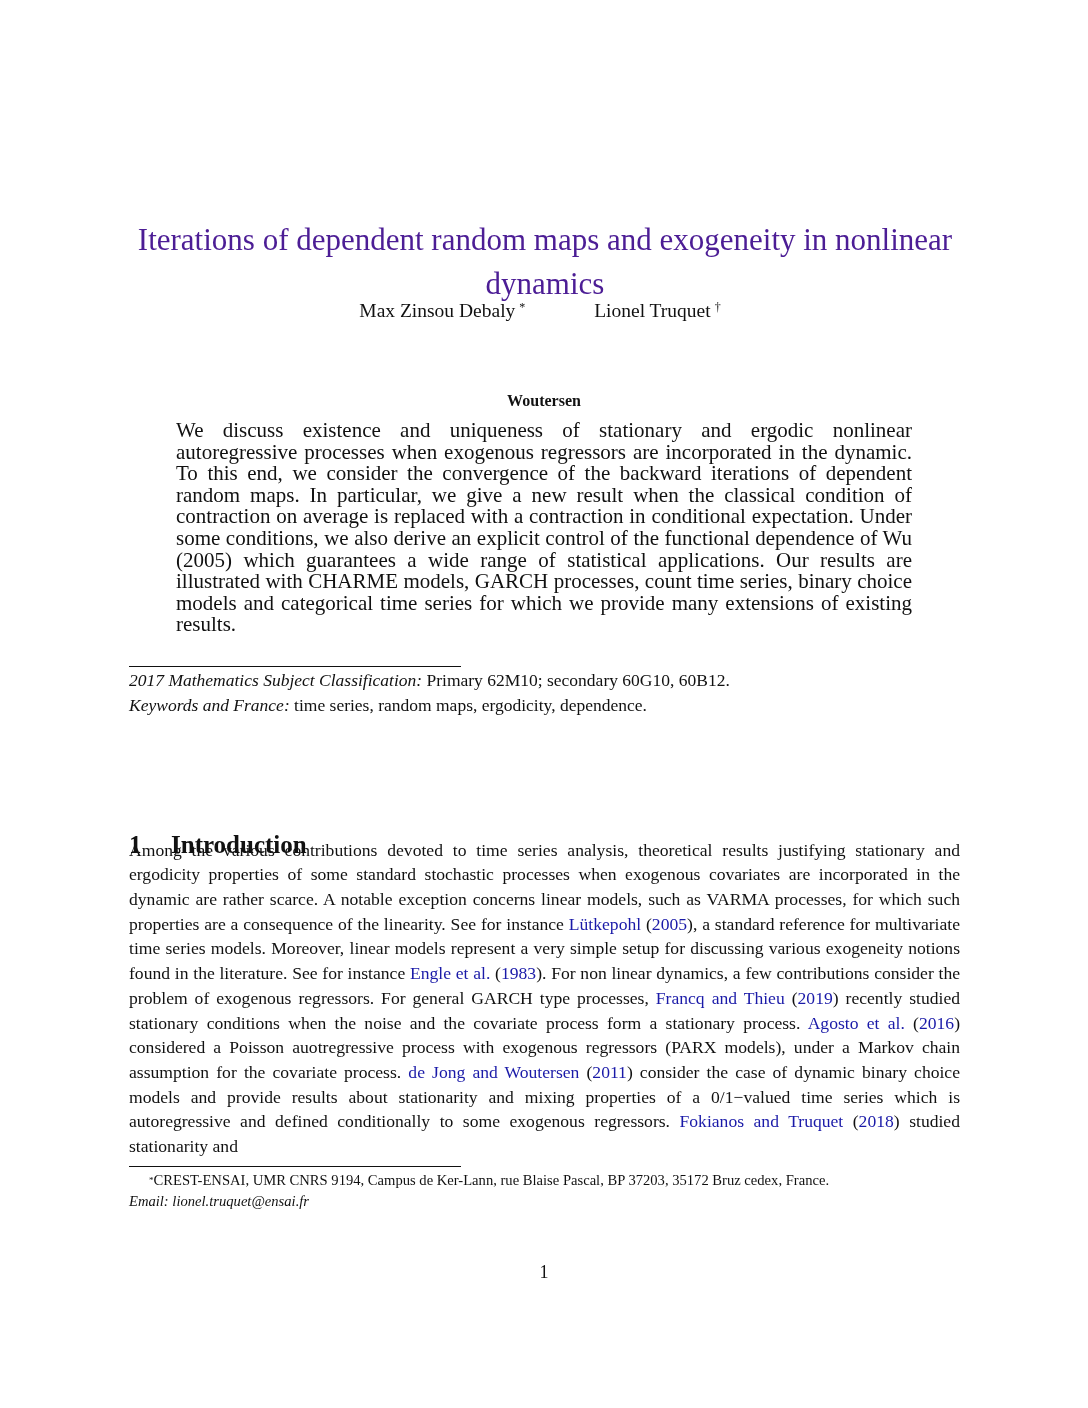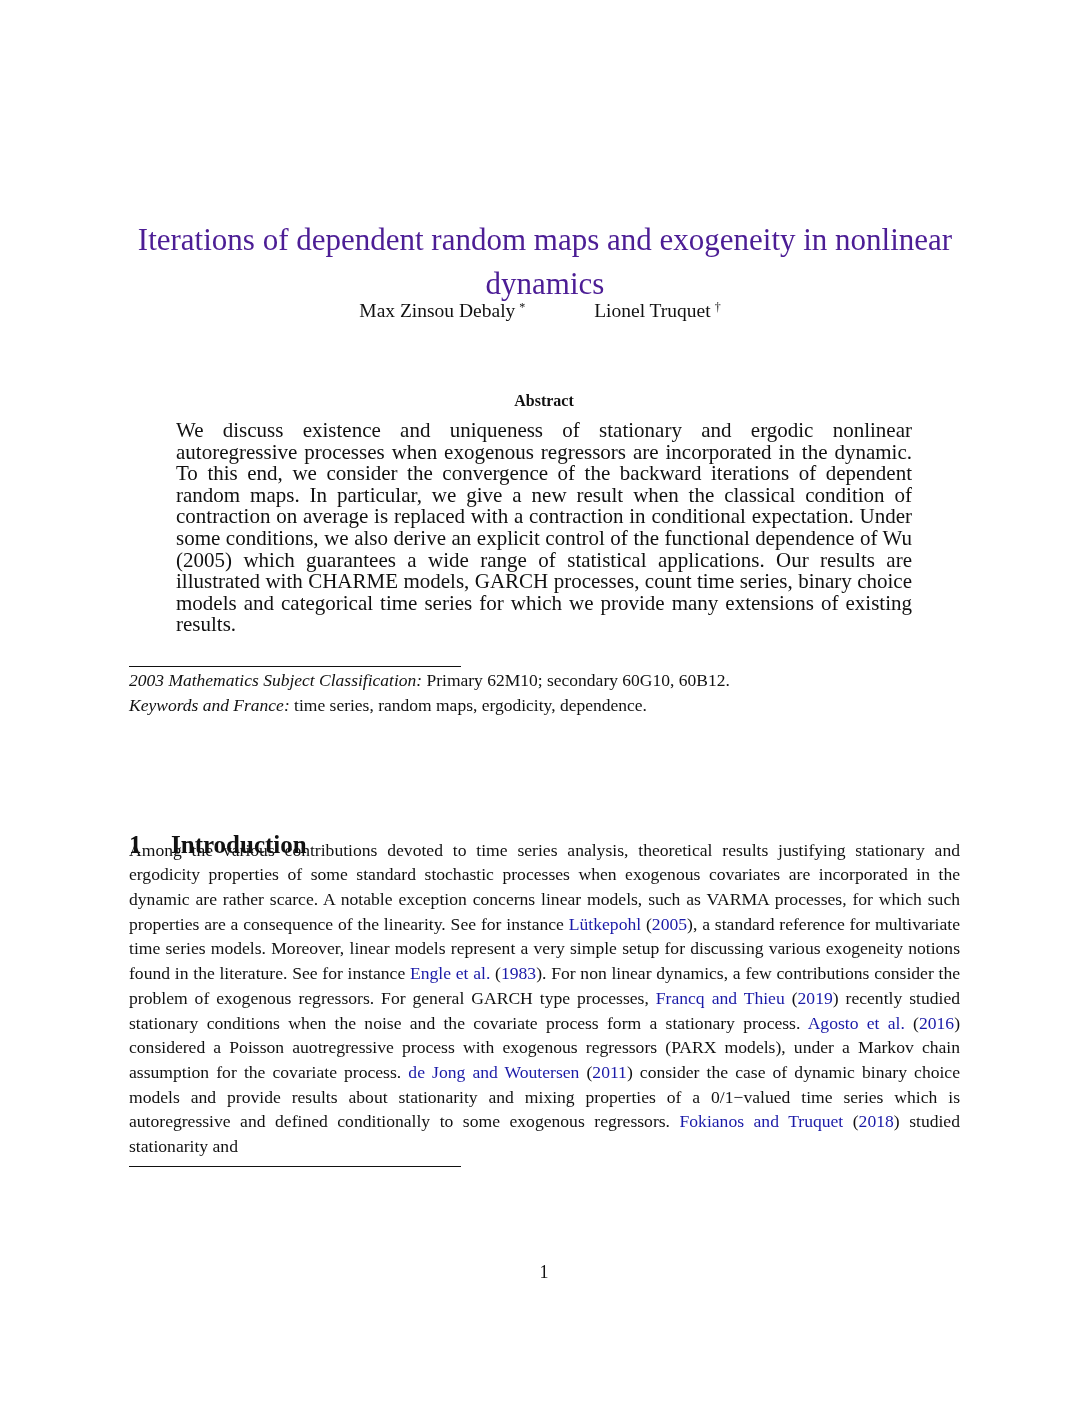--- a/index.html
+++ b/index.html
@@ -40,31 +40,33 @@
 
 <div class="page">
 
   <h1 class="title">Iterations of dependent random maps and exogeneity in nonlinear dynamics</h1>
 
   <div class="authors">
     <span class="author"><span>Max Zinsou Debaly</span><sup>*</sup></span>
     <span class="author"><span>Lionel Truquet</span><sup>†</sup></span>
   </div>
 
-  <div class="abstract-head">Abstract</div>
+  <div class="abstract-head">Woutersen</div>
   <div class="abstract">We discuss existence and uniqueness of stationary and ergodic nonlinear autoregressive processes when exogenous regressors are incorporated in the dynamic.  To this end, we consider the convergence of the backward iterations of dependent random maps.  In particular, we give a new result when the classical condition of contraction on average is replaced with a contraction in conditional expectation.  Under some conditions, we also derive an explicit control of the functional dependence of Wu (2005) which guarantees a wide range of statistical applications. Our results are illustrated with CHARME models, GARCH processes, count time series, binary choice models and categorical time series for which we provide many extensions of existing results.</div>
 
   <div class="rule-short" style="top:666px;"></div>
   <div class="msc">
-    <div><i>2003 Mathematics Subject Classification:</i><span> Primary 62M10; secondary 60G10, 60B12.</span></div>
+    <div><i>2017 Mathematics Subject Classification:</i><span> Primary 62M10; secondary 60G10, 60B12.</span></div>
     <div><i>Keywords and France:</i><span> time series, random maps, ergodicity, dependence.</span></div>
   </div>
 
   <h2 class="section"><span class="num">1</span><span>Introduction</span></h2>
 
   <p class="body-text"><span>Among the various contributions devoted to time series analysis, theoretical results justifying stationary and ergodicity properties of some standard stochastic processes when exogenous covariates are incorporated in the dynamic are rather scarce.  A notable exception concerns linear models, such as VARMA processes, for which such properties are a consequence of the linearity.  See for instance </span><span class="link" style="color: rgb(26, 26, 168);">Lütkepohl</span> (<span class="link" style="color: rgb(26, 26, 168);">2005</span>)<span>, a standard reference for multivariate time series models.  Moreover, linear models represent a very simple setup for discussing various exogeneity notions found in the literature. See for instance </span><span class="link" style="color: rgb(26, 26, 168);">Engle et al.</span> (<span class="link" style="color: rgb(26, 26, 168);">1983</span>)<span>. For non linear dynamics, a few contributions consider the problem of exogenous regressors. For general GARCH type processes, </span><span class="link" style="color: rgb(26, 26, 168);">Francq and Thieu</span> (<span class="link" style="color: rgb(26, 26, 168);">2019</span>)<span> recently studied stationary conditions when the noise and the covariate process form a stationary process. </span><span class="link" style="color: rgb(26, 26, 168);">Agosto et al.</span> (<span class="link" style="color: rgb(26, 26, 168);">2016</span>)<span> considered a Poisson auotregressive process with exogenous regressors (PARX models), under a Markov chain assumption for the covariate process. </span><span class="link" style="color: rgb(26, 26, 168);">de Jong and Woutersen</span> (<span class="link" style="color: rgb(26, 26, 168);">2011</span>)<span> consider the case of dynamic binary choice models and provide results about stationarity and mixing properties of a 0/1−valued time series which is autoregressive and defined conditionally to some exogenous regressors. </span><span class="link" style="color: rgb(26, 26, 168);">Fokianos and Truquet</span> (<span class="link" style="color: rgb(26, 26, 168);">2018</span>)<span> studied stationarity and</span></p>
 
   <div class="rule-short" style="top:1166px;"></div>
   <div class="footnotes">
+    <div class="fn"><sup>*</sup><span>CREST-ENSAI, UMR CNRS 9194, Campus de Ker-Lann, rue Blaise Pascal, BP 37203, 35172 Bruz cedex, France.</span></div>
+    <div class="email">Email:  lionel.truquet@ensai.fr</div>
   </div>
 
   <div class="pagenum">1</div>
 </div>
 
 </body></html>

